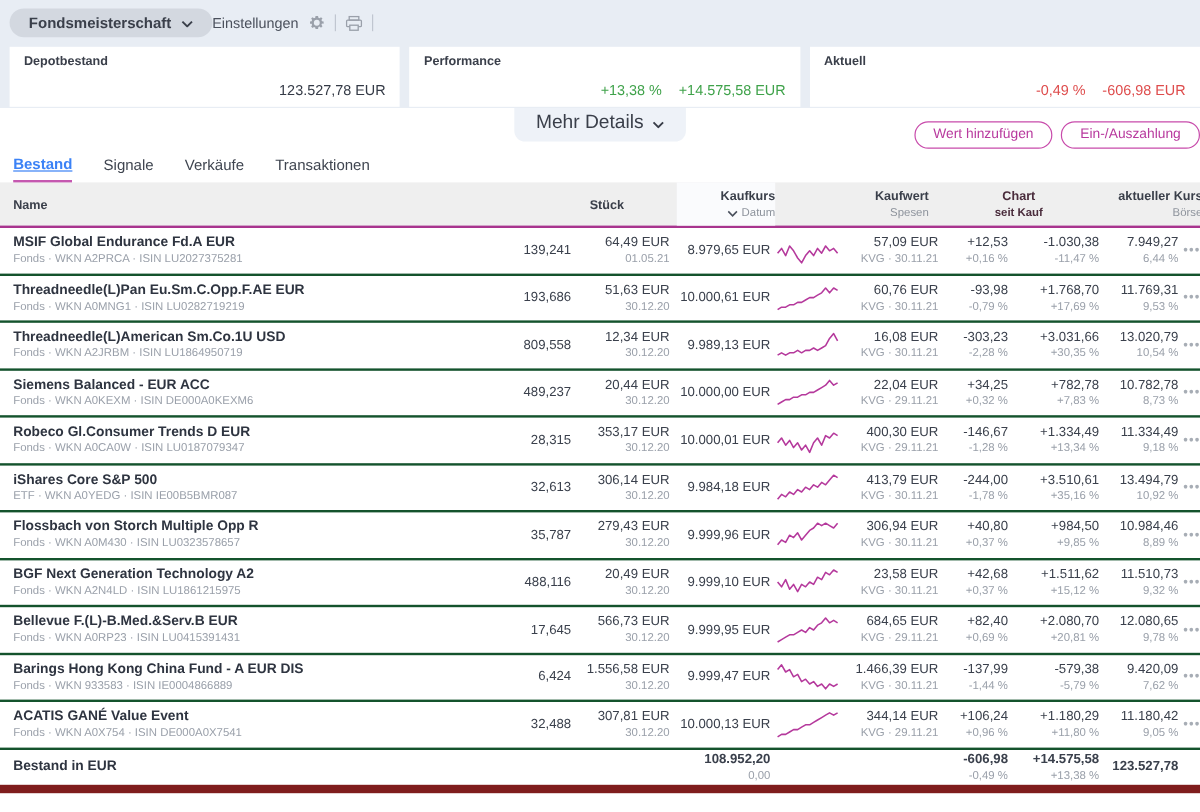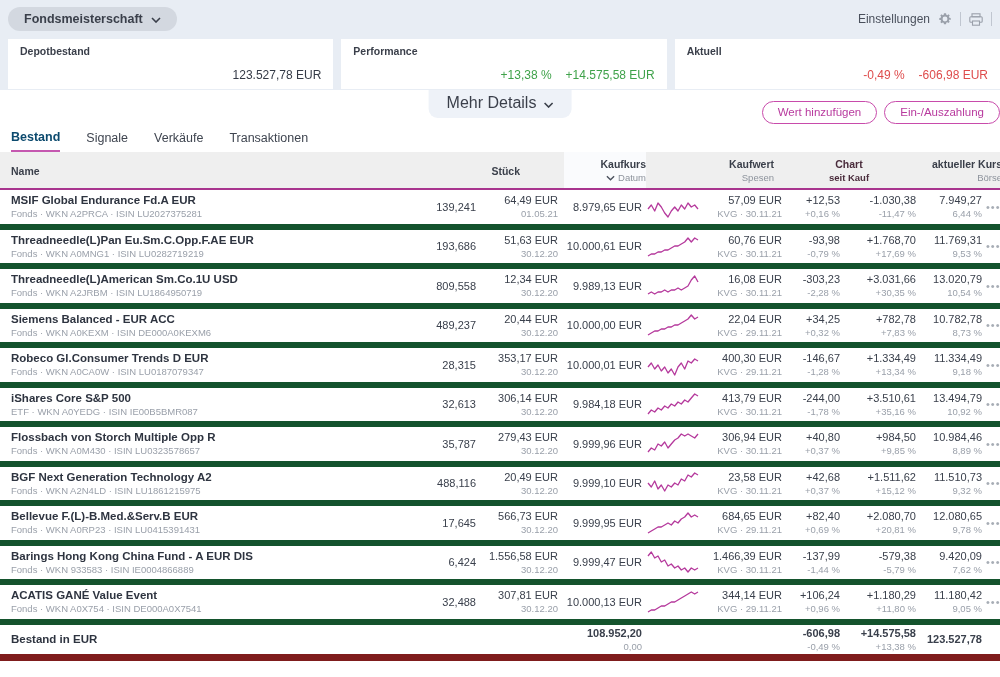--- a/index.html
+++ b/index.html
@@ -1,21 +1,21 @@
 <!DOCTYPE html>
 <html><head>
 <meta charset="utf-8">
 <style>
   * { margin:0; padding:0; box-sizing:border-box; }
   html,body { width:1000px; height:677px; overflow:hidden; background:#fff;
     font-family:"Liberation Sans","DejaVu Sans",sans-serif; color:#343a46; }
 
   
   .topbar { background:#e8edf4; padding:5px 8px 8px 8px; height:90px; }
-  .topbar-row1 { display:flex; justify-content:space-between; align-items:center; height:28px; }
+  .topbar-row1 { display:flex; align-items:center; height:28px; }
   .portfolio-pill { display:inline-flex; align-items:center; gap:8px; background:#d3d8e0;
     border:none; border-radius:15px; padding:5px 16px; font-size:12.5px; font-weight:bold;
     color:#3a3f4a; cursor:pointer; font-family:inherit; }
   .topbar-right { display:flex; align-items:center; gap:8px; font-size:12px; color:#4a505c; }
   .icon-btn { background:none; border:none; cursor:pointer; color:#8d939d; display:flex; align-items:center; }
   .divider { width:1px; height:14px; background:#c0c6d0; }
 
   .cards { display:flex; gap:8px; margin-top:6px; margin-right:-8px; }
   .card { flex:1; background:#ffffff; padding:6px 12px 7px 12px; height:50px;
     display:flex; flex-direction:column; justify-content:space-between; }
@@ -29,36 +29,36 @@
     background:#eef2f8; border:none; border-radius:0 0 9px 9px; padding:4px 18px 6px 18px;
     font-size:16px; color:#3a3f4a; cursor:pointer; display:flex; align-items:center; gap:7px;
     font-family:inherit; }
   .action-buttons { position:absolute; right:0; top:11px; display:flex; gap:7px; }
   .pill-btn { background:#fff; border:1.5px solid #c84bab; color:#b83a9e; border-radius:14px;
     padding:4px 15px 5px 15px; font-size:11.5px; cursor:pointer; white-space:nowrap; font-family:inherit; }
 
   
   .tabs { display:flex; gap:26px; padding:2px 0 0 11px; height:26px; }
   .tab { font-size:12.5px; color:#3f4550; cursor:pointer; padding-bottom:5px; background:none; border:none; font-family:inherit; }
-  .tab.active { color:#0c4a6e; font-weight:bold; border-bottom:2.5px solid #c558b0; }
+  .tab.active { color:#3b82f6; font-weight:bold; border-bottom:2.5px solid #c558b0;text-decoration:underline; }
 
   
   .grid-row { display:grid; grid-template-columns:380px 96px 82px 84px 62px 78px 58px 76px 66px 18px; align-items:center; }
   .thead { background:#efefef; border-bottom:2px solid #a8348e;gap:44px; }
   .thead .cell { padding:6px 0 5px 0; }
   .cell { text-align:right; }
   .cell.left { text-align:left; padding-left:11px; }
   .cell.center { text-align:center; }
   .h-main { font-size:10.5px; font-weight:bold; color:#3a3f4a; white-space:nowrap; }
   .h-sub { font-size:9.5px; color:#8d939c; margin-top:2px; white-space:nowrap;
     display:flex; justify-content:flex-end; align-items:center; gap:3px; }
   .thead .cell.sorted { background:#fafbfd; }
   .thead .cell.emph .h-main, .thead .cell.emph .h-sub { color:#4a2c3c; font-weight:bold; justify-content:center; }
 
-  .trow { border-bottom:6px solid #14532d; padding:0; height:39.5px; }
+  .trow { border-bottom:2px solid #14532d; padding:0; height:39.5px; }
   .r-main { font-size:11px; color:#3a404c; white-space:nowrap; }
   .r-sub { font-size:9.5px; color:#9aa0aa; margin-top:2px; white-space:nowrap; }
   .name-main { font-size:11.5px; font-weight:bold; color:#2e3440; }
   .menu-dots { color:#a7adb5; font-size:11px; letter-spacing:1px; overflow:hidden; white-space:nowrap;
     width:18px; text-align:left; padding-left:4px; cursor:pointer; background:none; border:none; }
   .spark { display:inline-block; vertical-align:middle; }
 
   .tfoot { border-bottom:7px solid #7f1d1d; height:36px; }
   .tfoot .r-main { font-weight:bold; }
   .tfoot .name-main { font-size:11.5px; }

